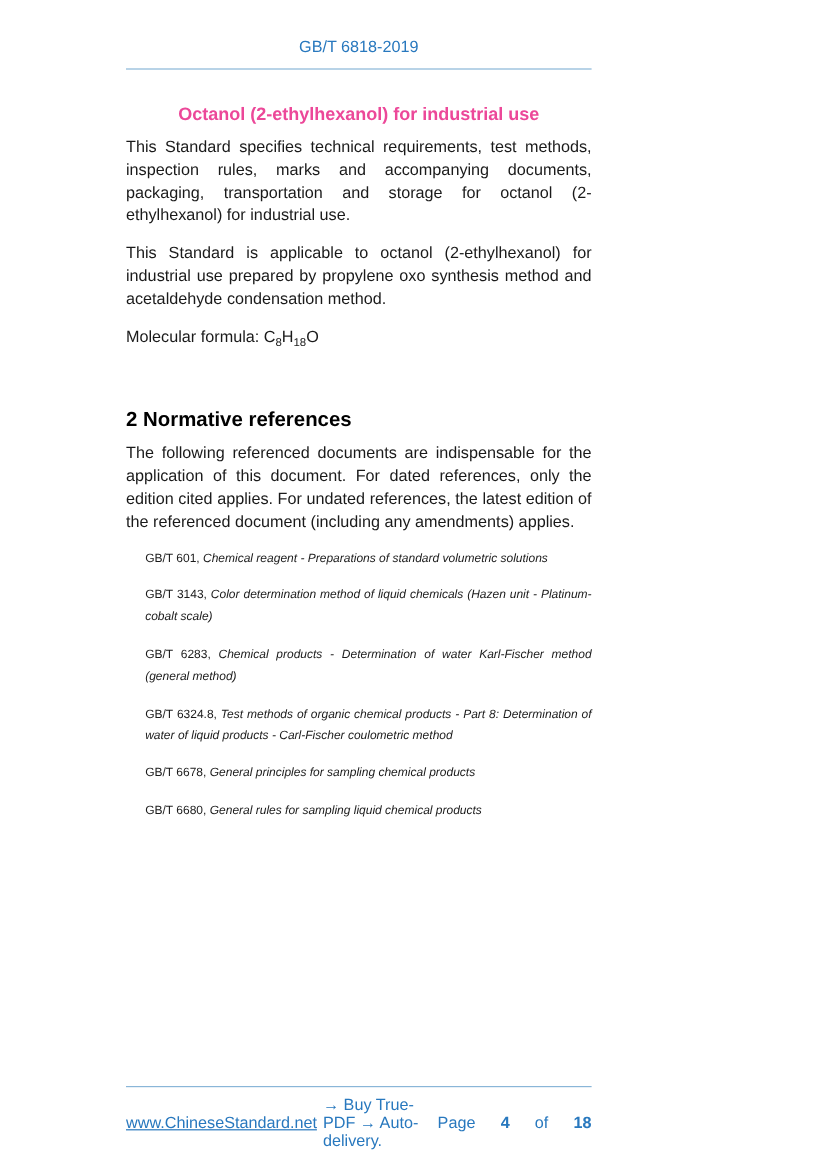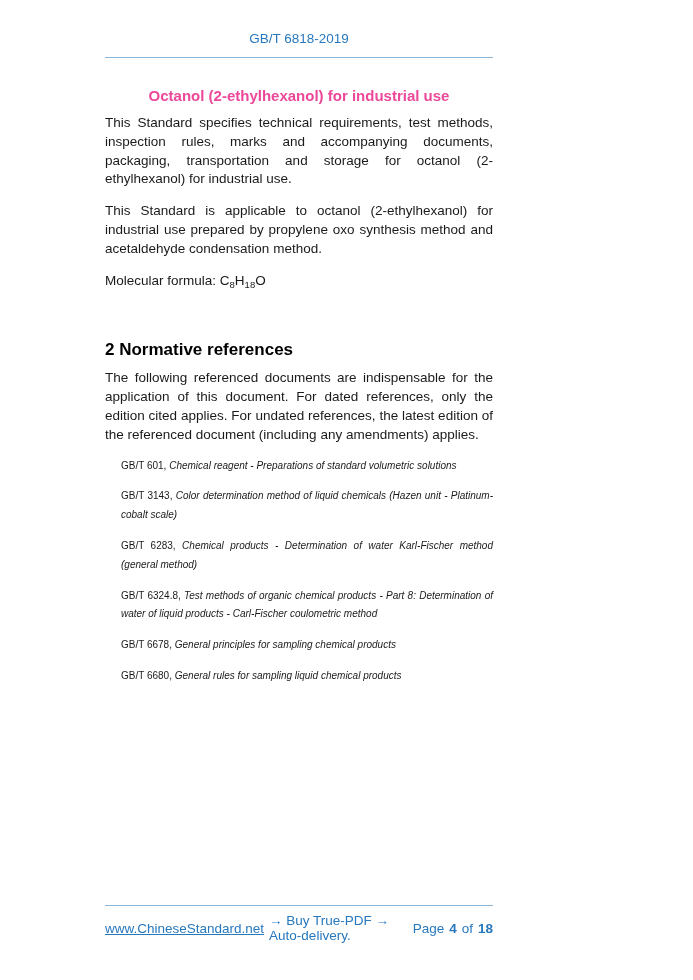--- a/index.html
+++ b/index.html
@@ -94,21 +94,21 @@
     gap: 5px;
   }
   .footer-link {
     color: #2878be;
     text-decoration: underline;
     cursor: pointer;
   }
   .page-indicator {
     display: inline-flex;
     align-items: flex-start;
-    gap: 5px;
+    gap: 21px;
   }
   .page-indicator .num {
     font-weight: bold;
   }
 </style>
 </head>
 <body>
 
 <div class="page">
 

